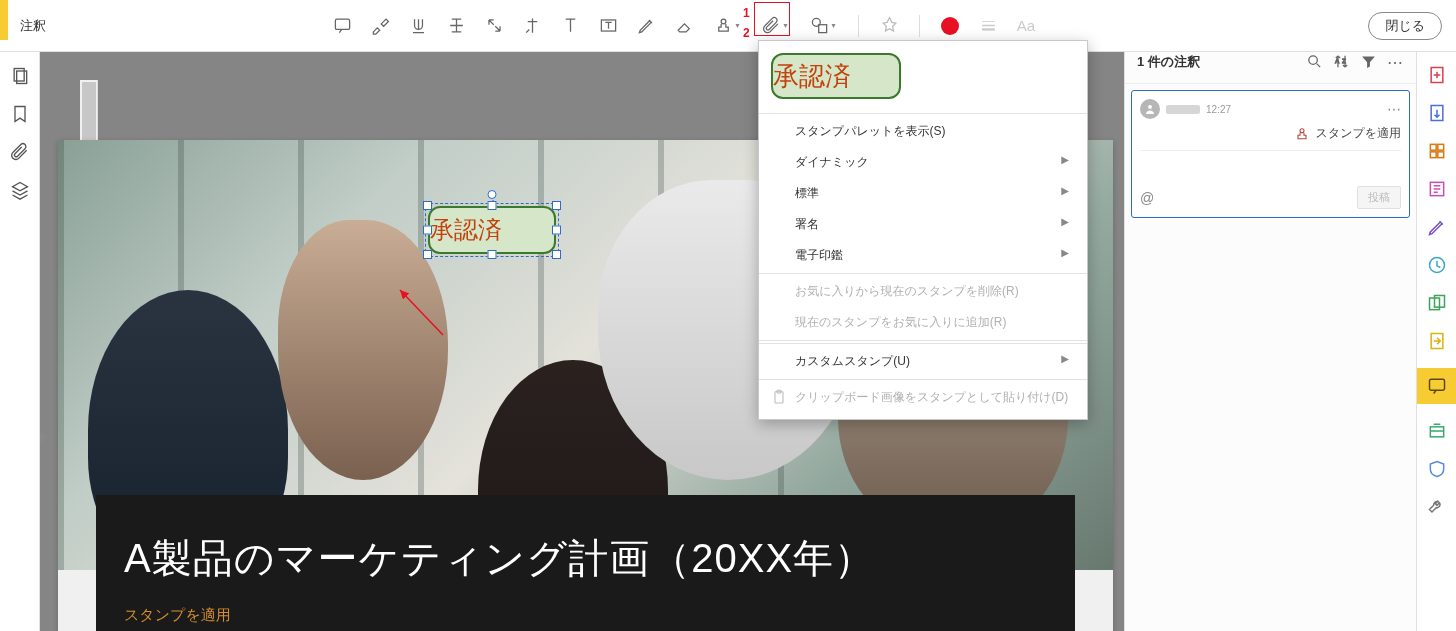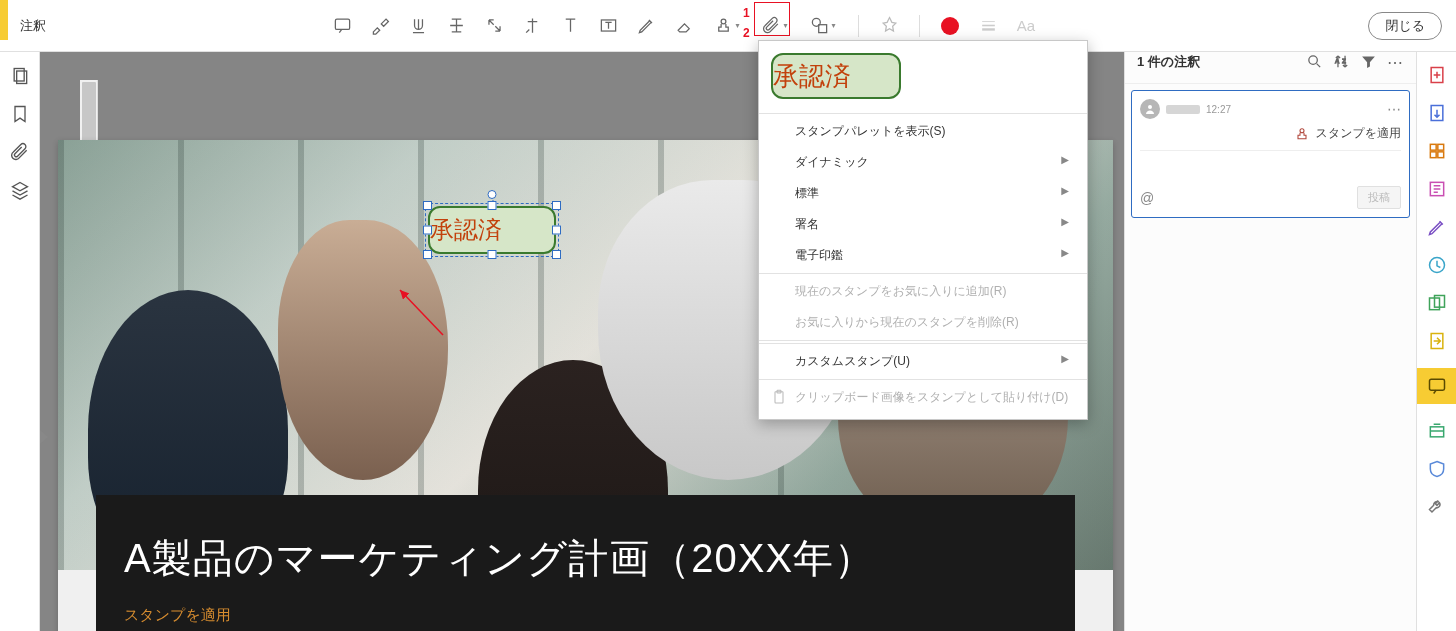--- a/index.html
+++ b/index.html
@@ -287,24 +287,24 @@
   <div class="menu-item">
       <span>署名</span>
       <span class="arrow">▶</span>
     </div>
   <div class="menu-item">
       <span>電子印鑑</span>
       <span class="arrow">▶</span>
     </div>
   <div class="menu-sep"></div>
   <div class="menu-item disabled">
+      <span>お気に入りから現在のスタンプを削除(R)</span>
+    </div>
+  <div class="menu-item disabled">
       <span>現在のスタンプをお気に入りに追加(R)</span>
-    </div>
-  <div class="menu-item disabled">
-      <span>お気に入りから現在のスタンプを削除(R)</span>
     </div>
   <div class="menu-sep"></div>
   <div class="menu-sep"></div>
   <div class="menu-item">
       <span>カスタムスタンプ(U)</span>
       <span class="arrow">▶</span>
     </div>
   <div class="menu-sep"></div>
   <div class="menu-item disabled" style="position:relative">
     <svg class="micon" viewBox="0 0 24 24" fill="none" stroke="#bbb" stroke-width="1.6">

